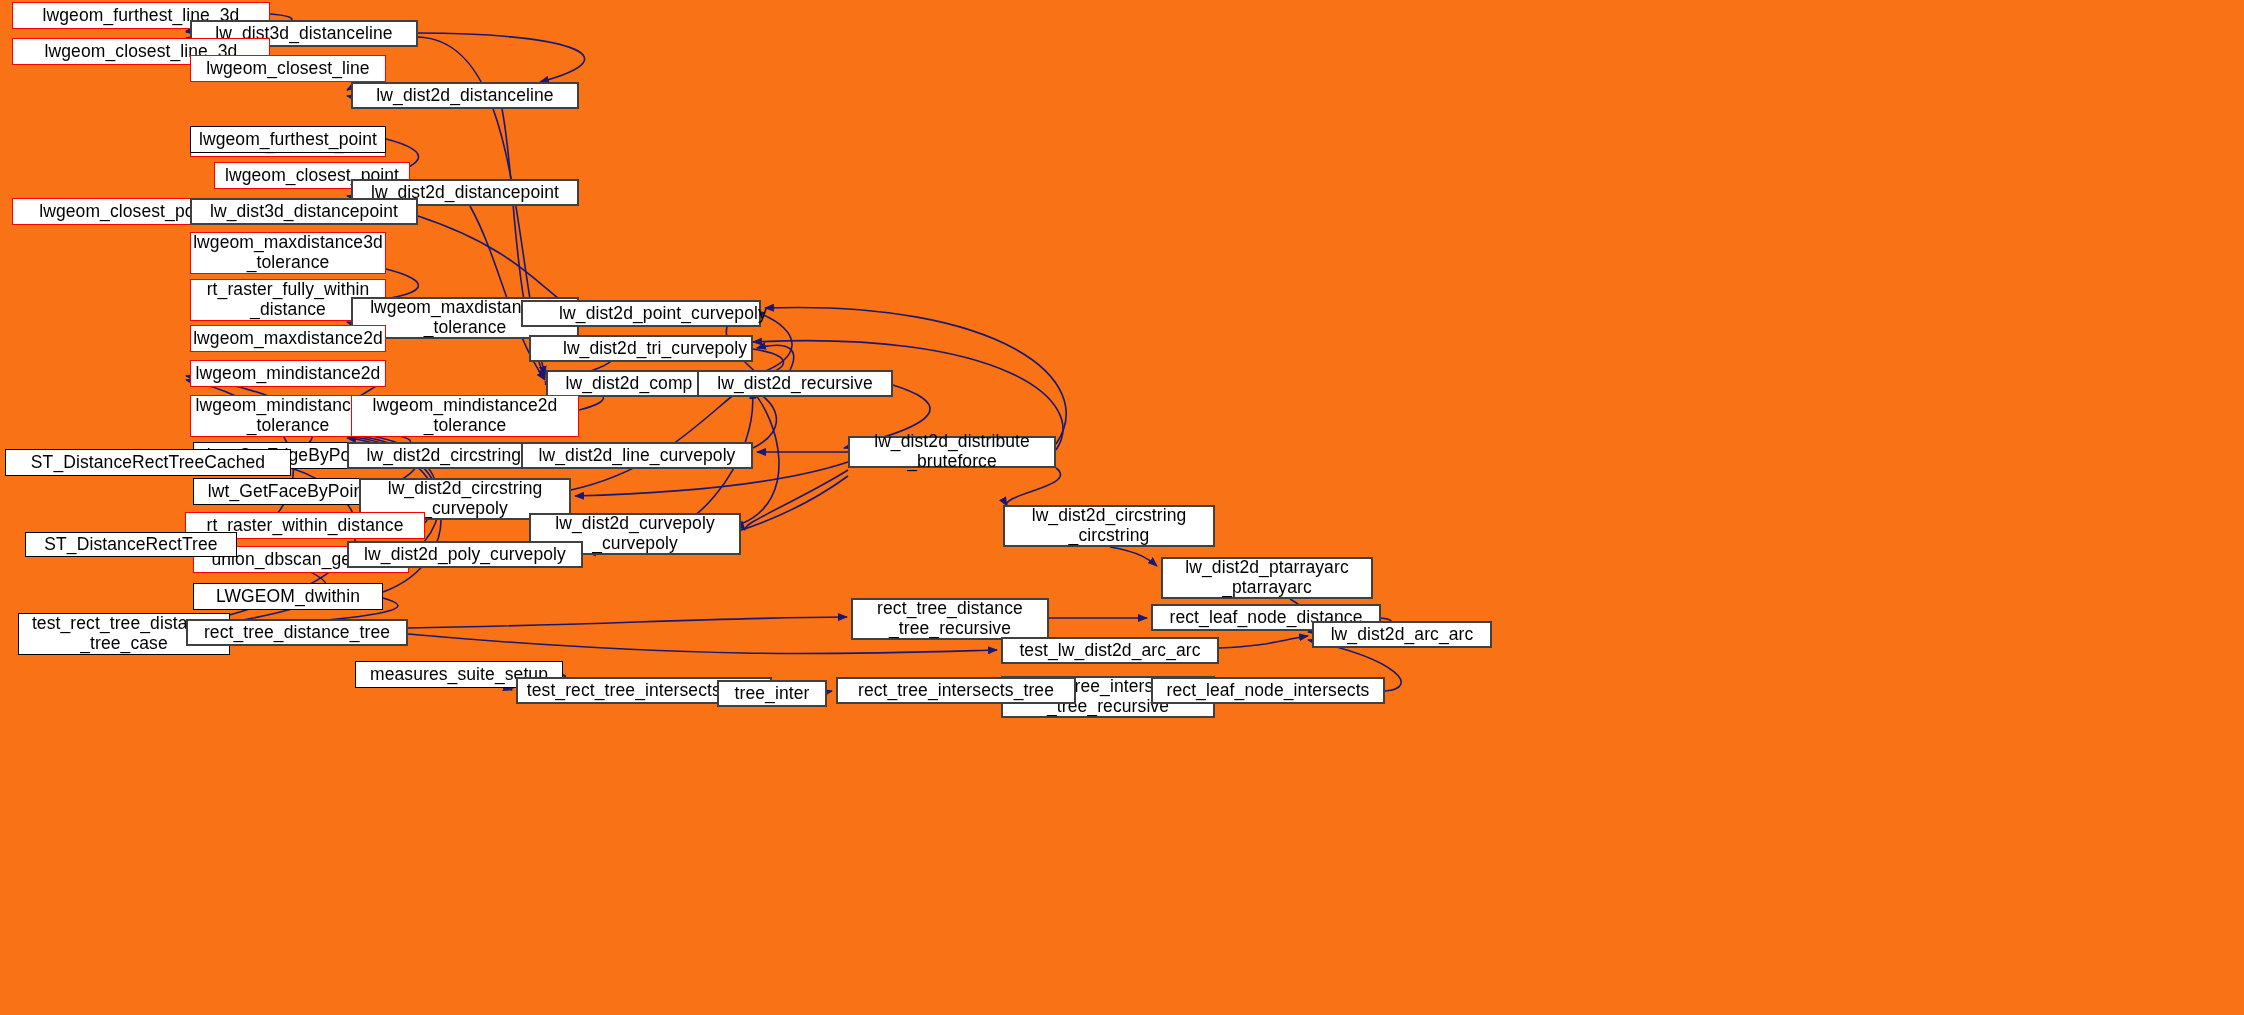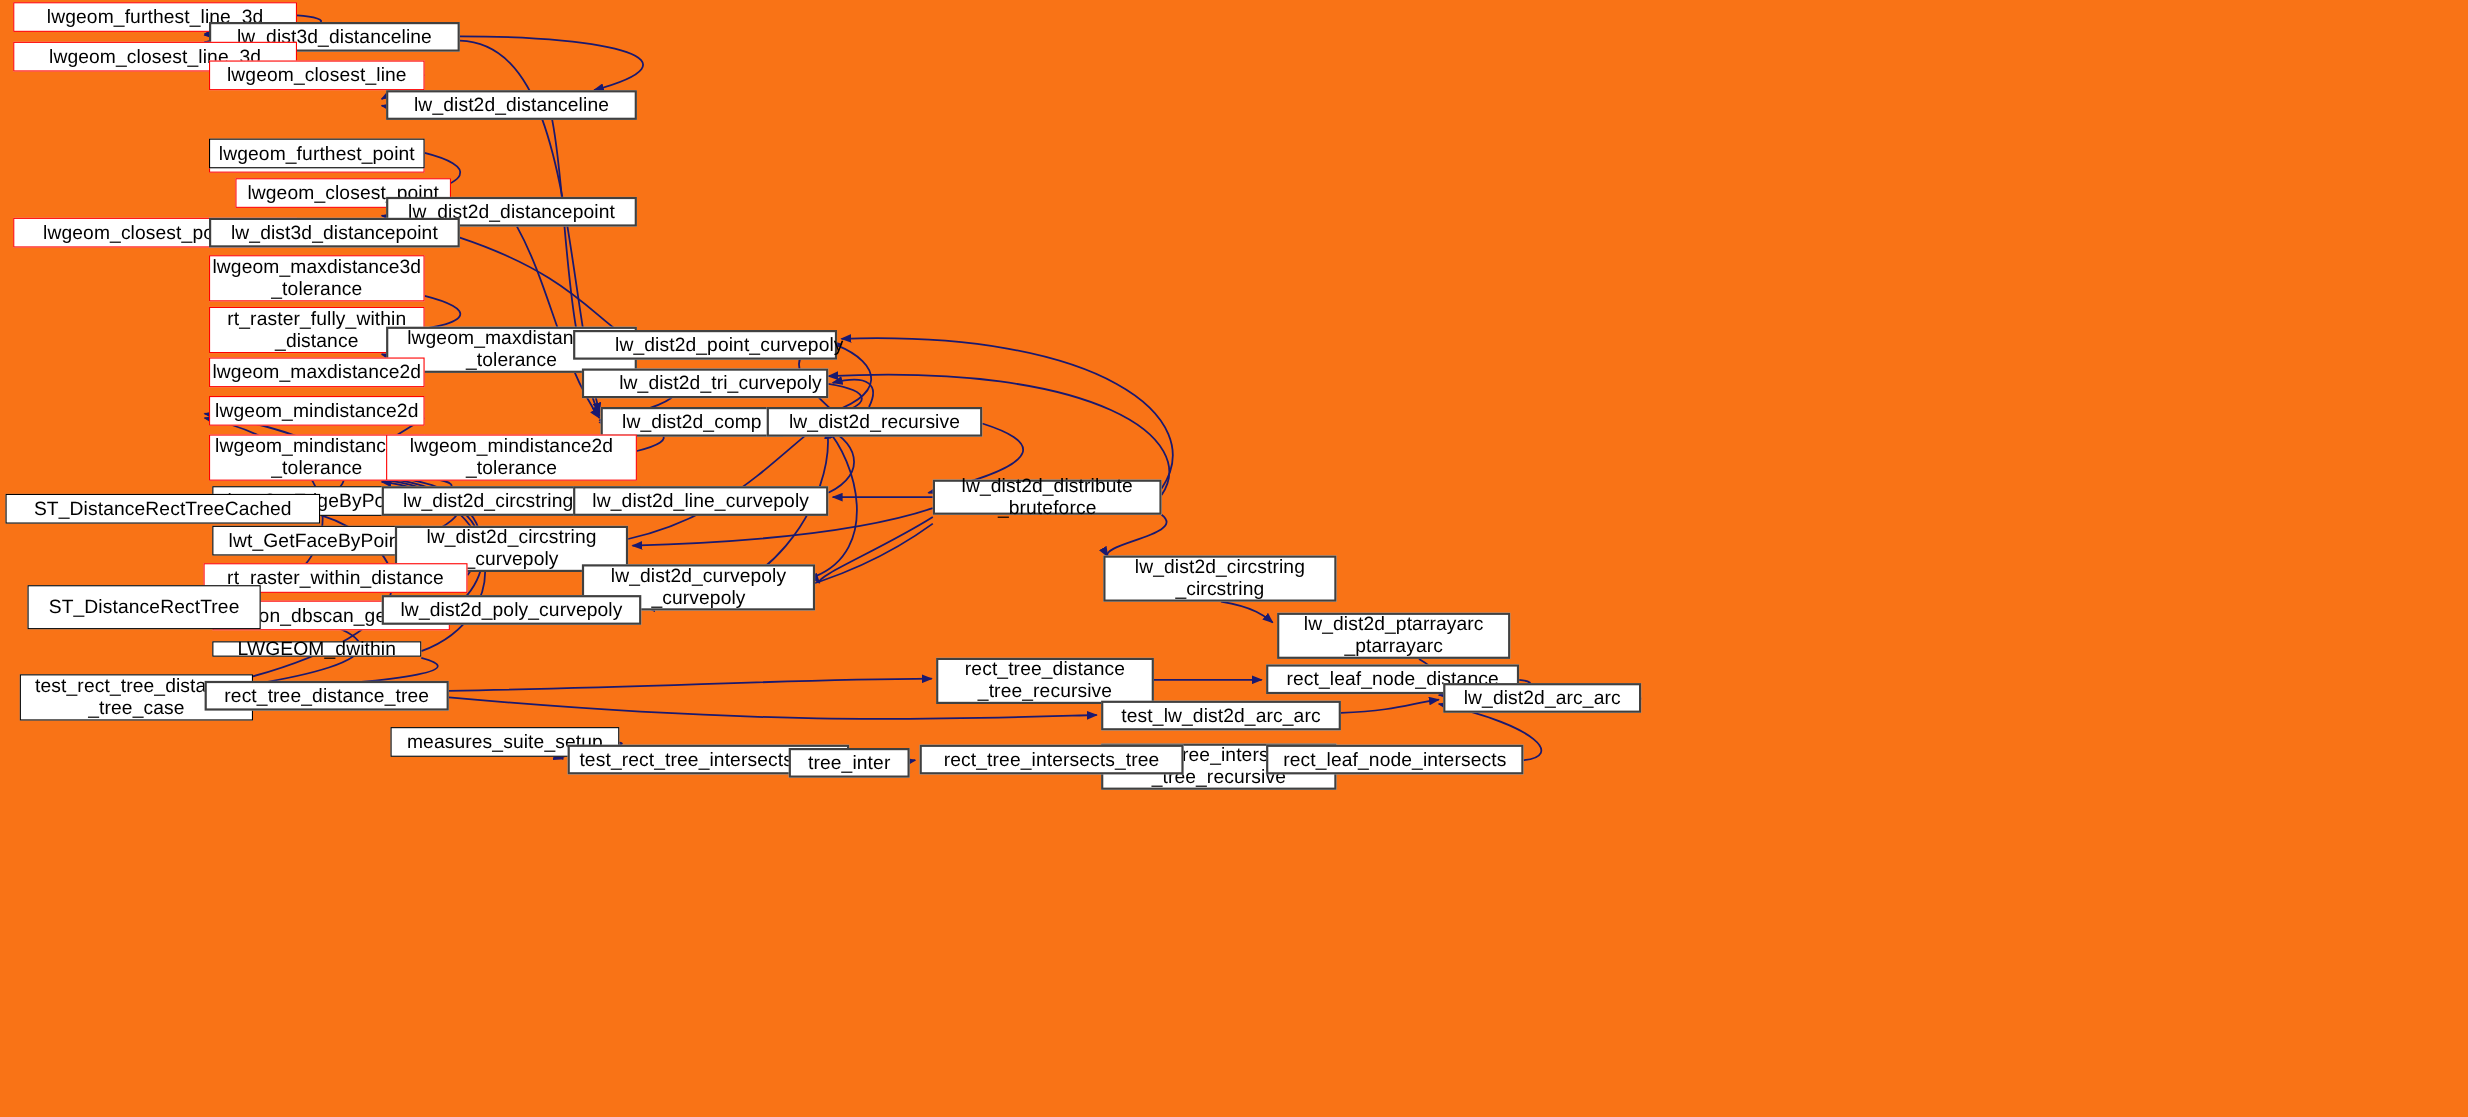--- a/index.html
+++ b/index.html
@@ -228,26 +228,26 @@
   <div class="node thick" style="left:529px;top:513px;width:212px;height:42px;">lw_dist2d_curvepoly
 _curvepoly</div>
 
   <div class="node thick" style="left:1003px;top:505px;width:212px;height:42px;">lw_dist2d_circstring
 _circstring</div>
 
   <div class="node red" style="left:193px;top:546px;width:216px;height:27px;">union_dbscan_general</div>
 
   <div class="node thick" style="left:347px;top:541px;width:236px;height:27px;">lw_dist2d_poly_curvepoly</div>
 
-  <div class="node" style="left:25px;top:532px;width:212px;height:40px;">ST_DistanceRectTree</div>
+  <div class="node" style="left:25px;top:532px;width:212px;height:25px;">ST_DistanceRectTree</div>
 
   <div class="node thick" style="left:1161px;top:557px;width:212px;height:42px;">lw_dist2d_ptarrayarc
 _ptarrayarc</div>
 
-  <div class="node" style="left:193px;top:583px;width:190px;height:14px;">LWGEOM_dwithin</div>
+  <div class="node" style="left:193px;top:583px;width:190px;height:27px;">LWGEOM_dwithin</div>
 
   <div class="node thick" style="left:851px;top:598px;width:198px;height:42px;">rect_tree_distance
 _tree_recursive</div>
 
   <div class="node thick" style="left:1151px;top:604px;width:230px;height:27px;">rect_leaf_node_distance</div>
 
   <div class="node" style="left:18px;top:613px;width:212px;height:42px;">test_rect_tree_distance
 _tree_case</div>
 
   <div class="node thick" style="left:186px;top:619px;width:222px;height:27px;">rect_tree_distance_tree</div>

